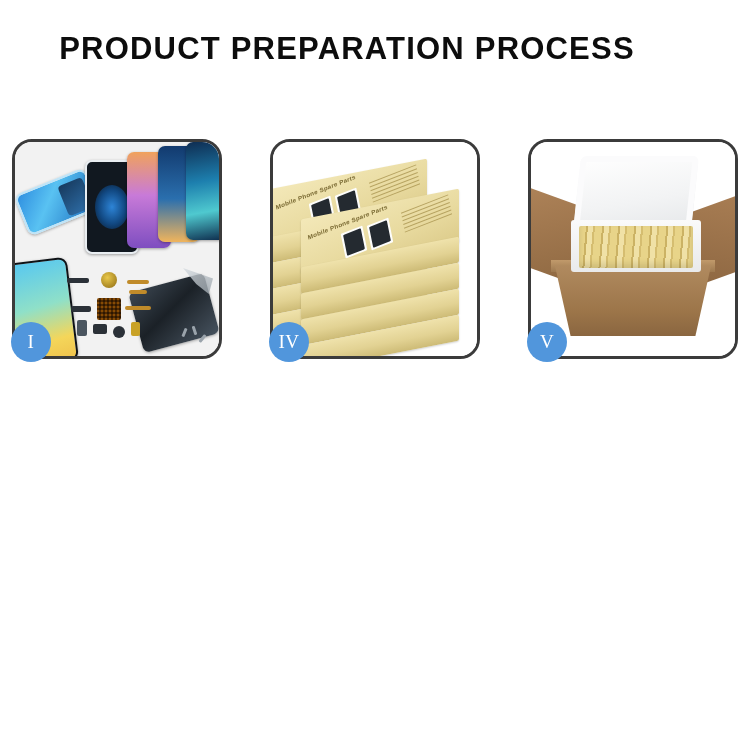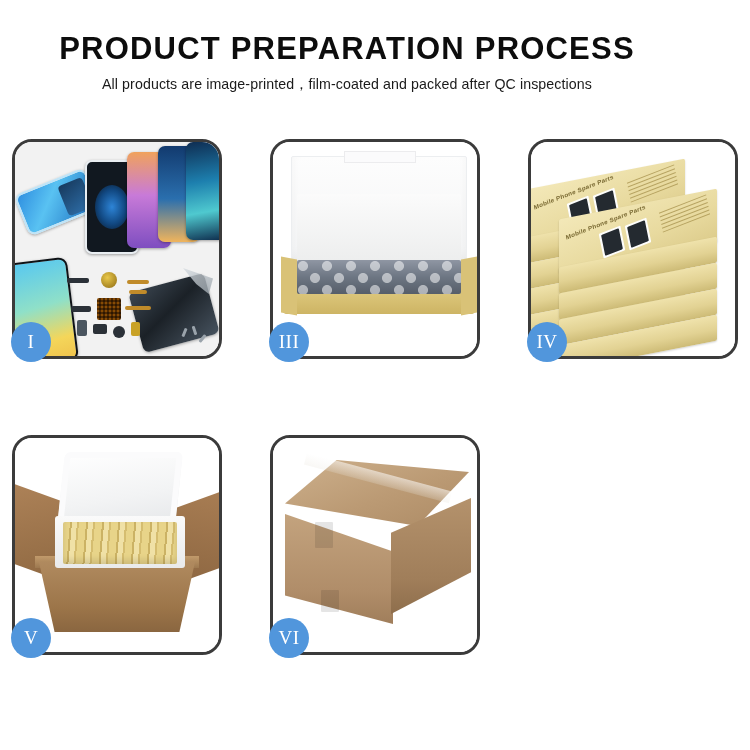--- a/index.html
+++ b/index.html
@@ -355,21 +355,20 @@
   .c6-seam2 {
     position:absolute; left:48px; top:152px; width:18px; height:22px;
     background: rgba(0,0,0,.10); border-radius:1px;
   }
 </style>
 </head>
 <body>
 
 <div class="header">
   <div class="title">PRODUCT PREPARATION PROCESS</div>
-  <div class="subtitle">All products are image-printed，film-coated and packed after QC inspections</div>
 </div>
 
 <div class="grid">
 
   <div class="panel">
     <div class="panel-clip">
       <div class="p1-bg"></div>
       <div class="scr scr-a"></div>
       <div class="scr scr-b"></div>
       <div class="scr scr-c"></div>
@@ -394,32 +393,20 @@
       <div class="screws">
         <div class="screw" style="left:2px;top:4px;transform:rotate(22deg);"></div>
         <div class="screw" style="left:12px;top:2px;transform:rotate(-18deg);"></div>
         <div class="screw" style="left:20px;top:10px;transform:rotate(40deg);"></div>
       </div>
     </div>
     <div class="badge">I</div>
   </div>
 
 
-  <div class="panel">
-    <div class="panel-clip">
-      <div class="p3-bg"></div>
-      <div class="box3-lid"></div>
-      <div class="box3-foam"></div>
-      <div class="box3-tray"></div>
-      <div class="box3-inner">
-        <div class="bubbles"></div>
-      </div>
-    </div>
-    <div class="badge">III</div>
-  </div>
 
   <div class="panel">
     <div class="panel-clip">
       <div class="p4-bg"></div>
       <div class="stackwrap">
 
         <div class="kbox lidtop" style="left:2px;top:26px;">
           <div class="kbox-label">Mobile Phone Spare Parts</div>
           <div class="kbox-win" style="left:42px;top:20px;width:22px;height:26px;">
               <i></i>
@@ -474,26 +461,14 @@
       <div class="c5-flap-r"></div>
       <div class="c5-foam-lid"></div>
       <div class="c5-rim"></div>
       <div class="c5-body"></div>
       <div class="c5-foam-well"></div>
       <div class="c5-yellow"></div>
     </div>
     <div class="badge">V</div>
   </div>
 
-  <div class="panel">
-    <div class="panel-clip">
-      <div class="p6-bg"></div>
-      <div class="c6-top"></div>
-      <div class="c6-front"></div>
-      <div class="c6-side"></div>
-      <div class="c6-tape"></div>
-      <div class="c6-seam"></div>
-      <div class="c6-seam2"></div>
-    </div>
-    <div class="badge">VI</div>
-  </div>
 
 </div>
 
 </body></html>

